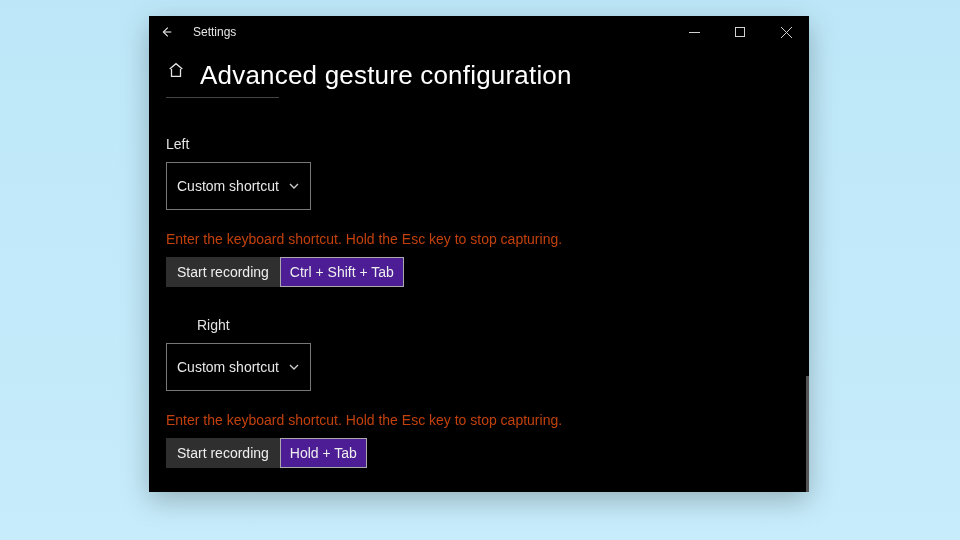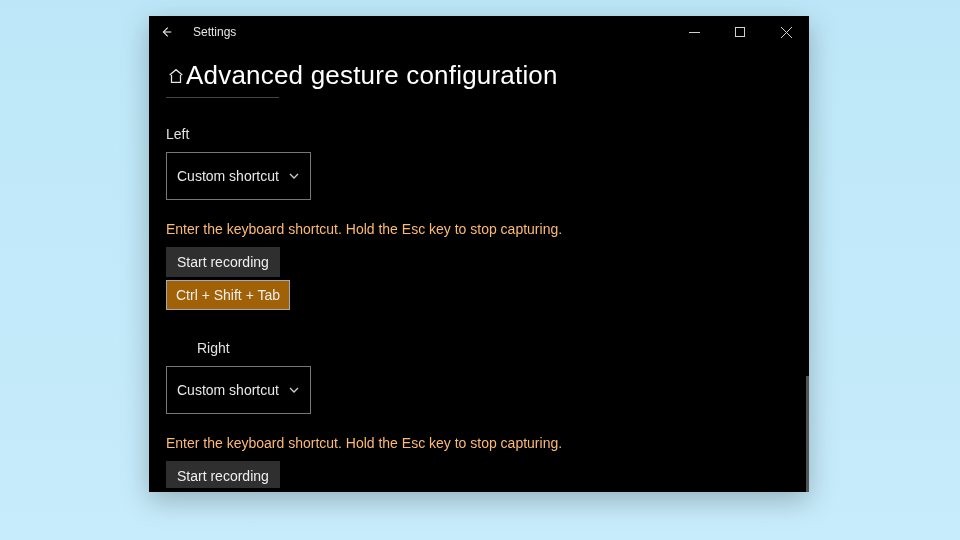--- a/index.html
+++ b/index.html
@@ -68,21 +68,21 @@
     position: absolute;
     left: 17px;
     right: 13px;
     top: 44px;
     bottom: 4px;
     overflow: hidden;
   }
 
   .header-row {
     display: flex;
-    align-items: center;
+    gap: 14px;
   }
   .home-icon {
     width: 20px;
     height: 20px;
     display: flex;
     align-items: center;
     justify-content: center;
     color: #e6e6e6;
     cursor: pointer;
   }
@@ -96,21 +96,21 @@
     height: 1px;
     background: #444;
     width: 113px;
     margin-top: 6px;
     margin-left: 0px;
   }
 
   .section-label {
     font-size: 14px;
     color: #e2e2e2;
-    margin-top: 28px;
+    margin-top: 38px;
   }
   .section-label.right { margin-top: 30px; margin-left: 31px; }
 
   .dropdown {
     display: inline-flex;
     align-items: center;
     border: 1px solid #777;
     height: 30px;
     padding: 8px 10px;
     margin-top: 10px;
@@ -123,21 +123,21 @@
   .dropdown .chev {
     width: 11px;
     height: 11px;
     display:flex;align-items:center;justify-content:center;
     color:#cfcfcf;
     margin-left:2px;
   }
 
   .instruction {
     font-size: 14px;
-    color: #fdba74;
+    color: #c2410c;
     margin-top: 21px;
   }
 
   .record-btn {
     display: inline-flex;
     align-items: center;
     height: 30px;
     padding: 0 11px;
     margin-top: 10px;
     background: #2f2f2f;
@@ -148,23 +148,23 @@
   }
   .shortcut-box {
     display: inline-flex;
     align-items: center;
     height: 28px;
     padding: 0 9px;
     border: 1px solid #aaa;
     color: #eee;
     font-size: 14px;
     margin-top: 3px;
-    background: #a16207;
-  }
-  .block-col { display:flex; flex-direction:column; align-items:flex-start; }
+    background: #4c1d95;
+  }
+  .block-col { display:flex; flex-direction:row; align-items:flex-end; }
 
   .help-row {
     display: flex;
     align-items: center;
     gap: 12px;
     margin-top: 34px;
     cursor: pointer;
   }
   .help-icon {
     width: 18px; height: 18px;

